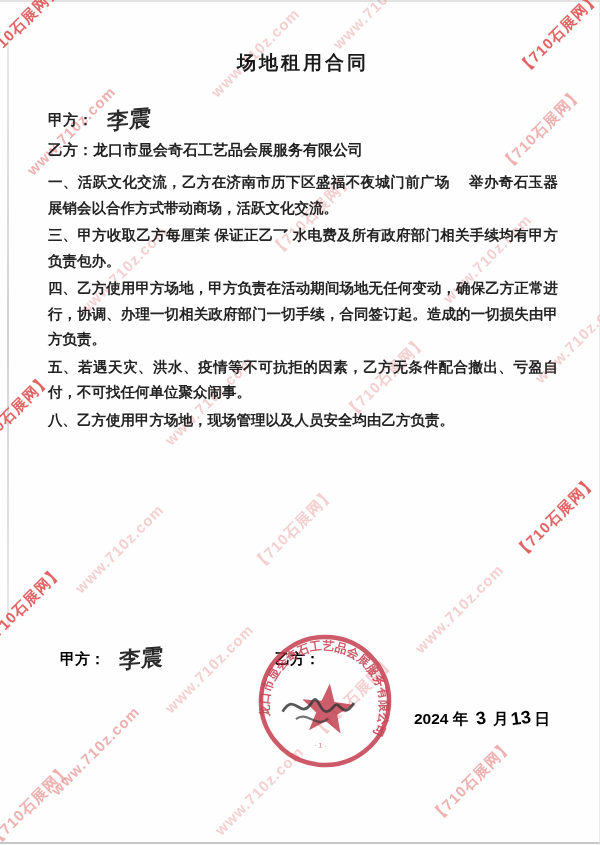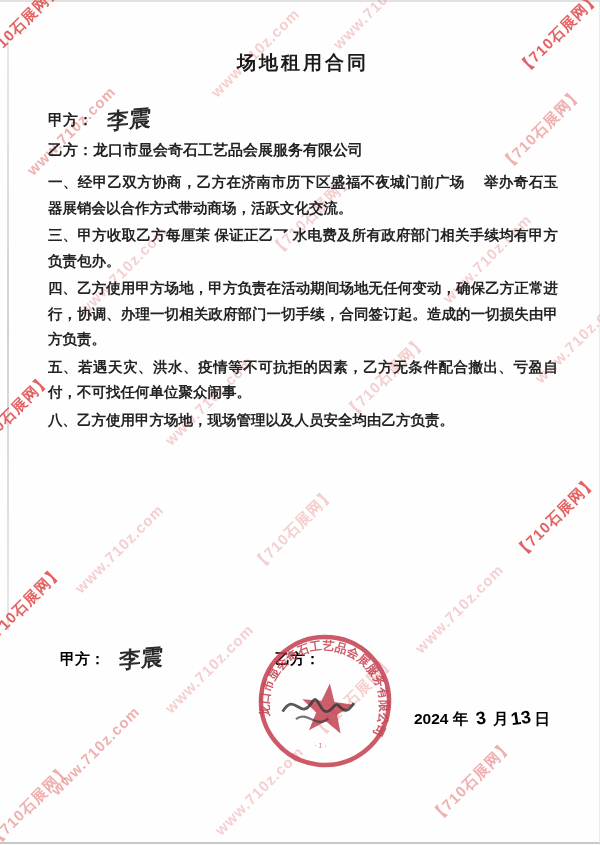--- a/index.html
+++ b/index.html
@@ -83,21 +83,21 @@
     <div class="parties">
       <div class="party-line">
         <span>甲方：</span><span class="hand">李震</span>
       </div>
       <div class="party-line">
         <span>乙方：</span><span>龙口市显会奇石工艺品会展服务有限公司</span>
       </div>
     </div>
 
     <div class="clauses">
-      <p class="clause"><span>一、经甲乙双方协商，乙方在</span><span class="u">济南市历下区盛福不夜城门前广场　</span><span> 举办奇石玉器展销会以合作方式带动商场，活跃文化交流。</span></p>
+      <p class="clause"><span>一、活跃文化交流，乙方在</span><span class="u">济南市历下区盛福不夜城门前广场　</span><span> 举办奇石玉器展销会以合作方式带动商场，活跃文化交流。</span></p>
       <p class="clause">三、甲方收取乙方每厘茉 保证正乙乛 水电费及所有政府部门相关手续均有甲方负责包办。</p>
       <p class="clause">四、乙方使用甲方场地，甲方负责在活动期间场地无任何变动，确保乙方正常进行，协调、办理一切相关政府部门一切手续，合同签订起。造成的一切损失由甲方负责。</p>
       <p class="clause">五、若遇天灾、洪水、疫情等不可抗拒的因素，乙方无条件配合撤出、亏盈自付，不可找任何单位聚众闹事。</p>
       <p class="clause">八、乙方使用甲方场地，现场管理以及人员安全均由乙方负责。</p>
     </div>
   </div>
 
   <div class="signoff">
     <div class="so-a">
       <span>甲方：</span><span class="hand">李震</span>

